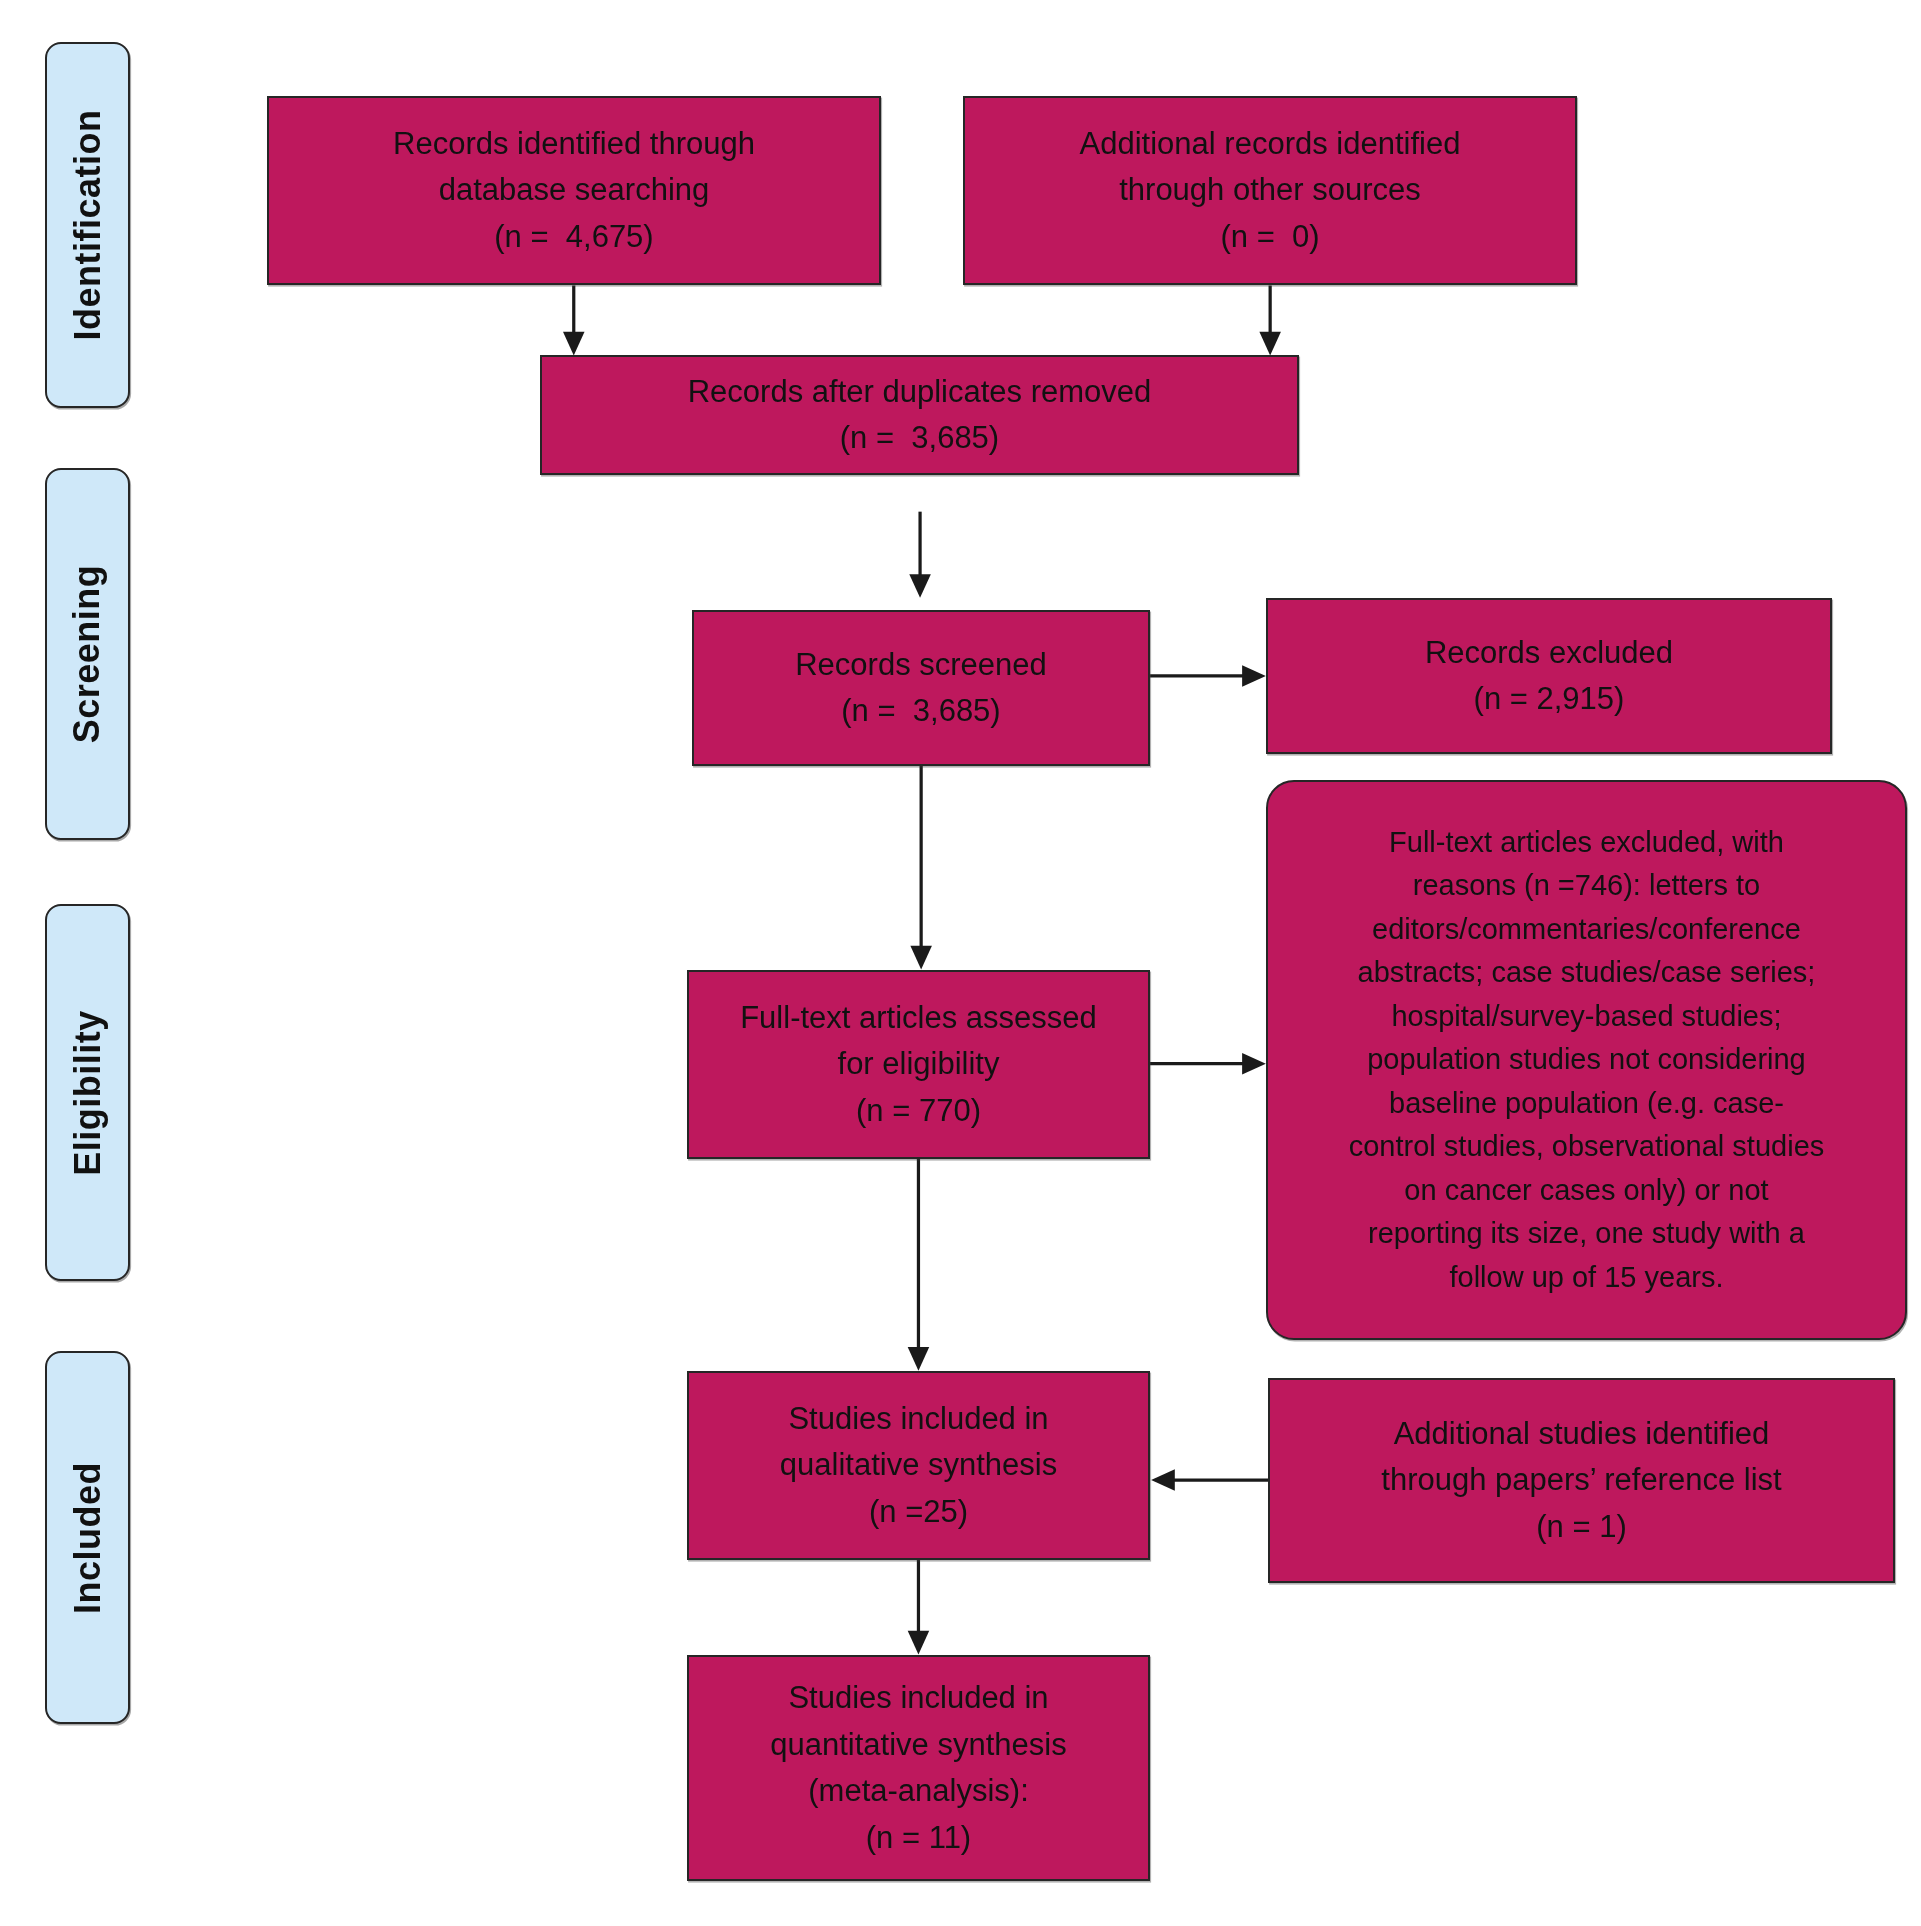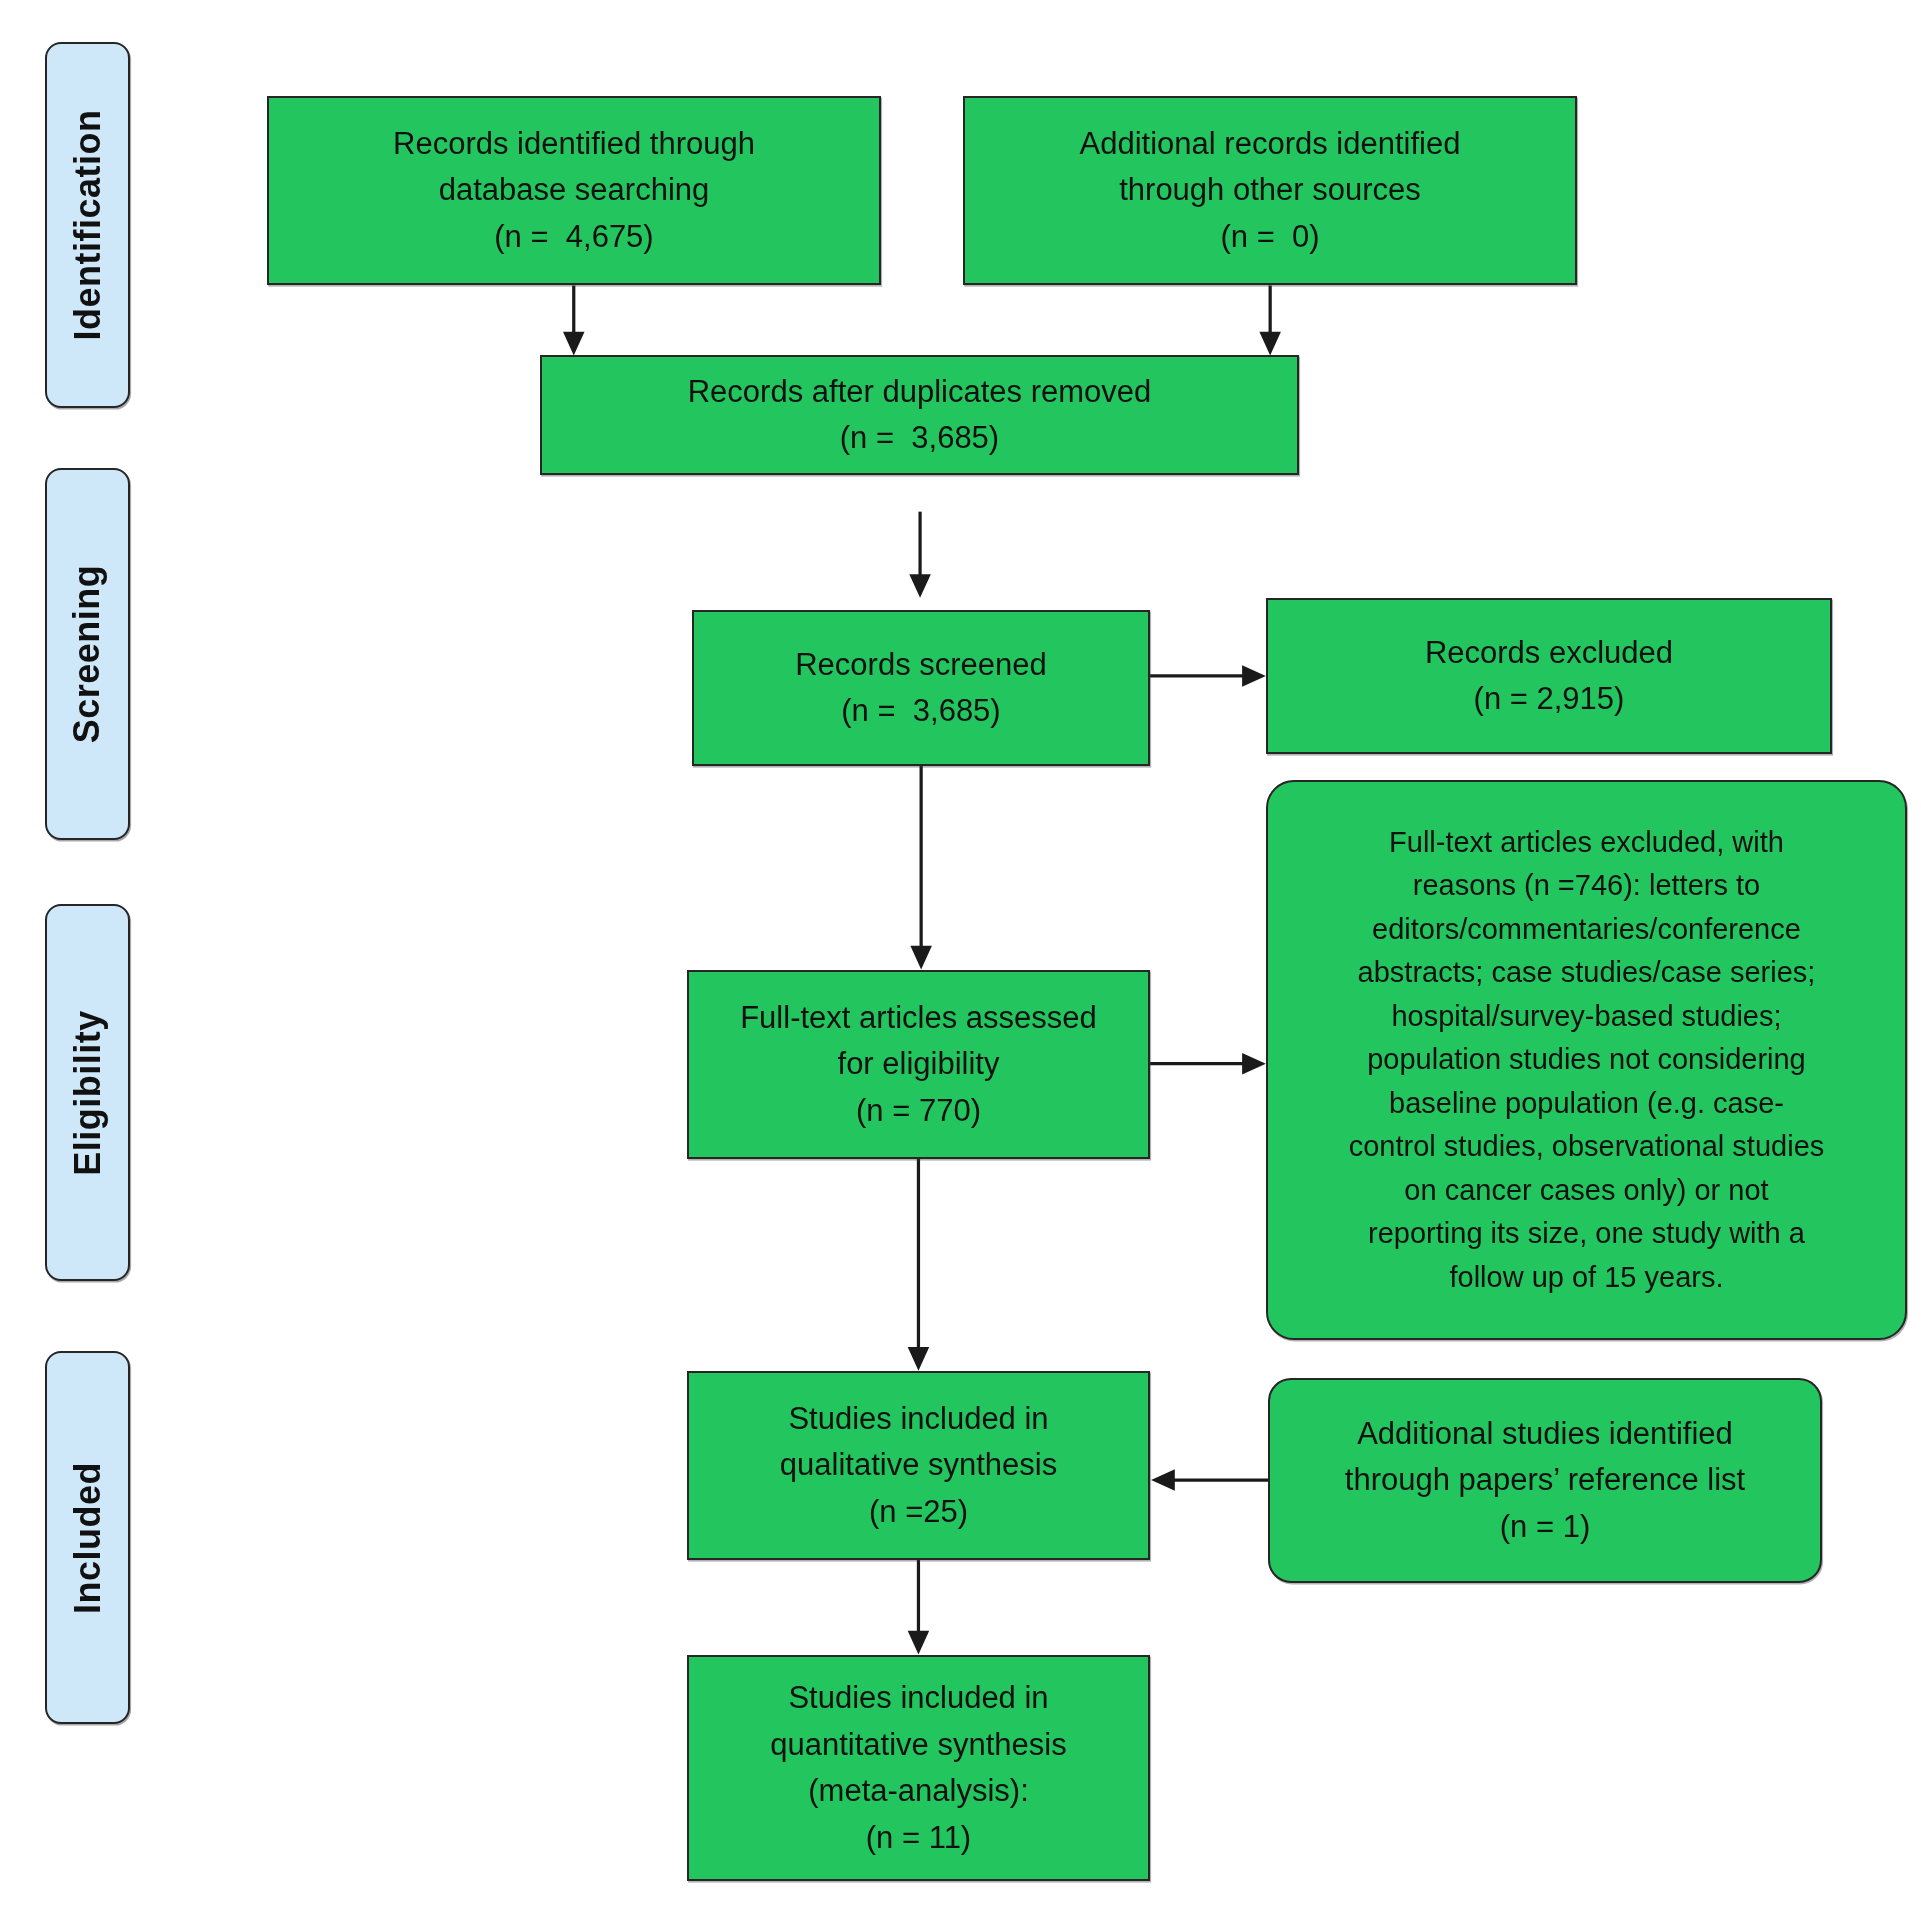--- a/index.html
+++ b/index.html
@@ -30,42 +30,42 @@
     transform:rotate(-90deg);
     white-space:nowrap;
     font-weight:bold;
     font-size:36px;
     letter-spacing:0.5px;
   }
 
   
   .fbox{
     position:absolute;
-    background:#22c55e;
+    background:#be185d;
     border:2.7px solid #262626;
     box-sizing:border-box;
     display:flex;align-items:center;justify-content:center;
     text-align:center;
     box-shadow:1.1px 1.6px 0 rgba(60,60,60,.4);
   }
   .box-text{
     white-space:pre-line;
     font-size:31px;
     line-height:1.5;
   }
   #box-db       {left:267px;  top:96px;  width:614px; height:189px;}
   #box-other    {left:963px; top:96px;  width:614px; height:189px;}
   #box-dup      {left:540px; top:355px;  width:759px; height:120px;}
   #box-screened {left:692px; top:598px; width:458px;  height:156px;margin-top:12px;}
   #box-excluded {left:1266px; top:598px; width:566px; height:156px;}
   #box-fulltext {left:687px; top:970px; width:463px;  height:189px;}
   #box-reasons  {left:1266px; top:780px; width:641px; height:560px; padding:0 15px;border-radius:28px;}
   #box-reasons .box-text{font-size:29px;line-height:1.5;}
   #box-qual     {left:687px; top:1371px; width:463px;  height:189px;}
-  #box-addl     {left:1268px; top:1378px; width:554px; height:205px;border-radius:23px;}
+  #box-addl     {left:1268px; top:1378px; width:627px; height:205px;}
   #box-quant    {left:687px; top:1655px; width:463px;  height:226px;}
 
   .arrow-line{stroke:#1a1a1a;stroke-width:6;}
   .arrow-head{fill:#1a1a1a;stroke:none;}
 </style>
 </head>
 <body>
 
 <div class="canvas">
 

